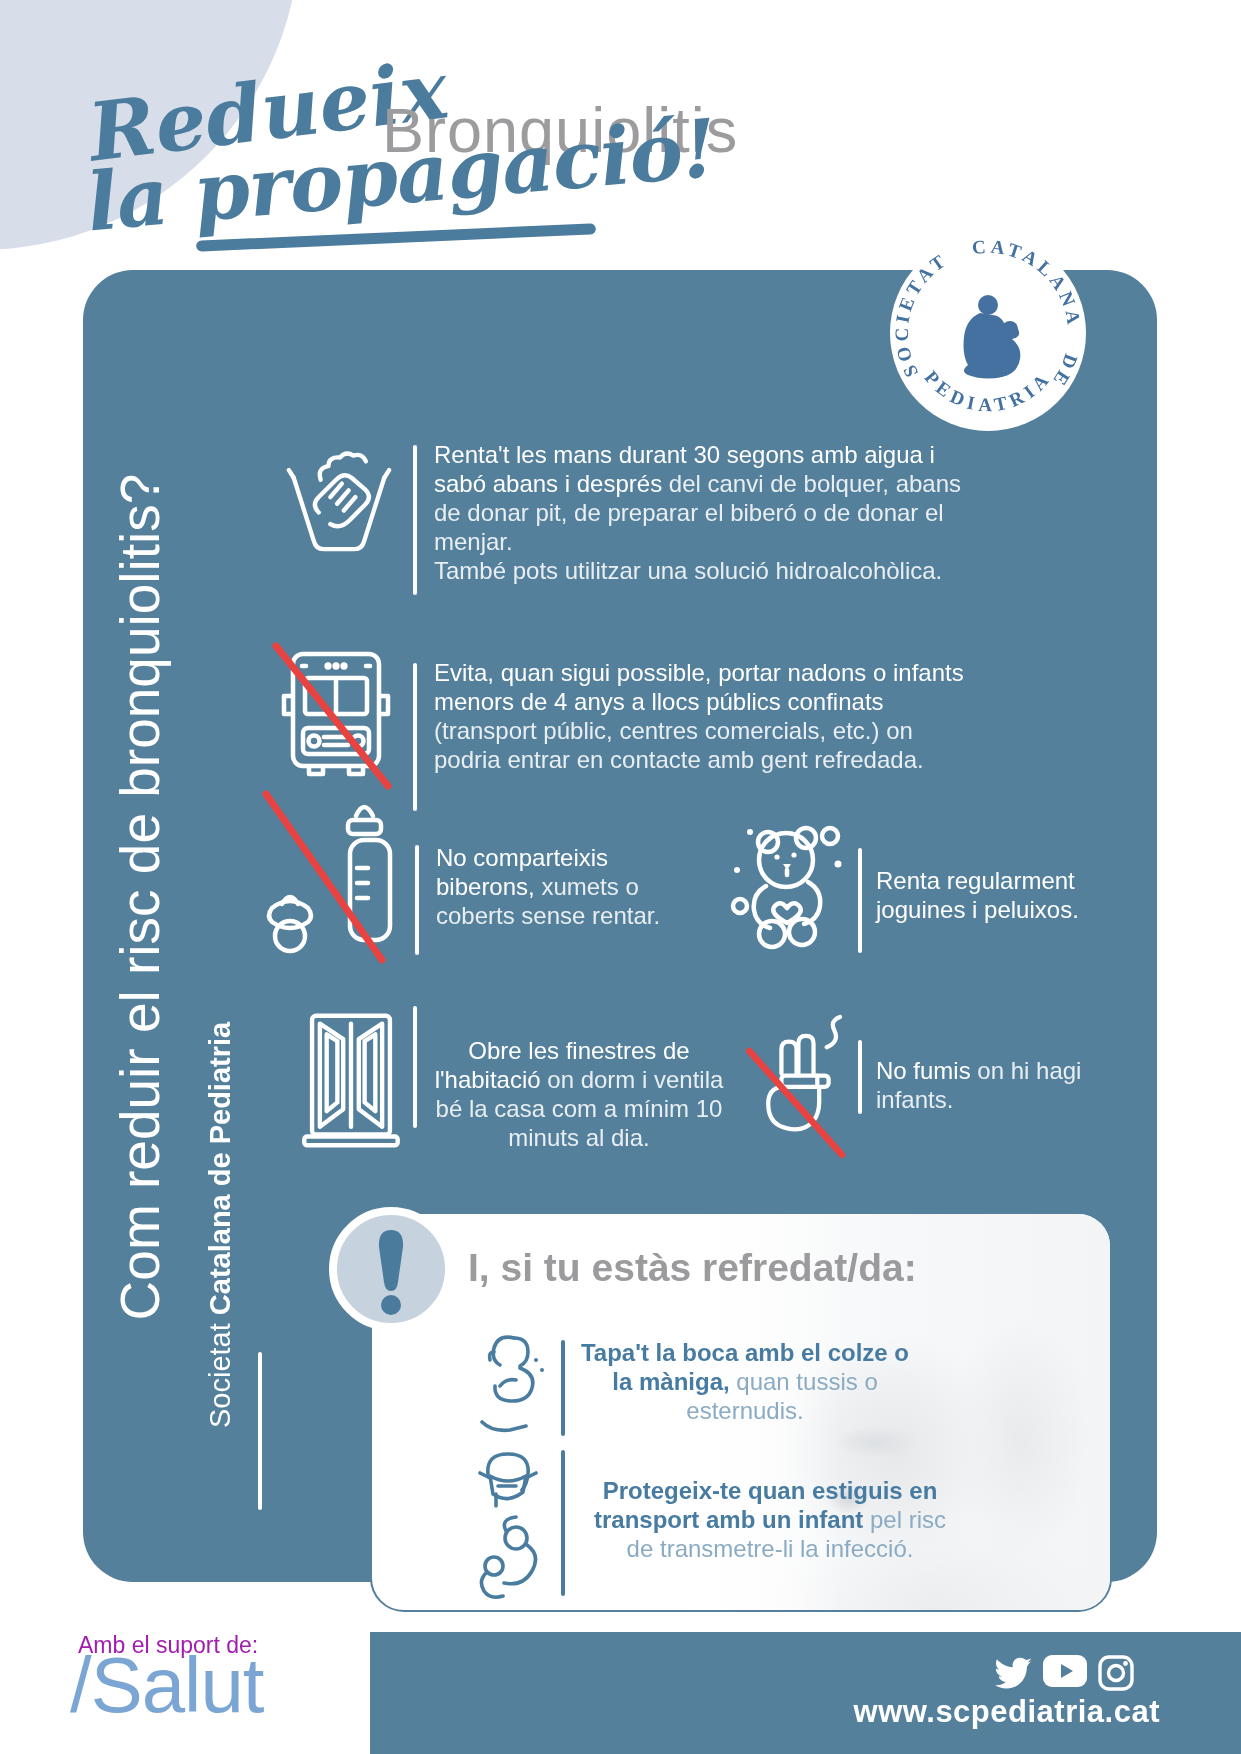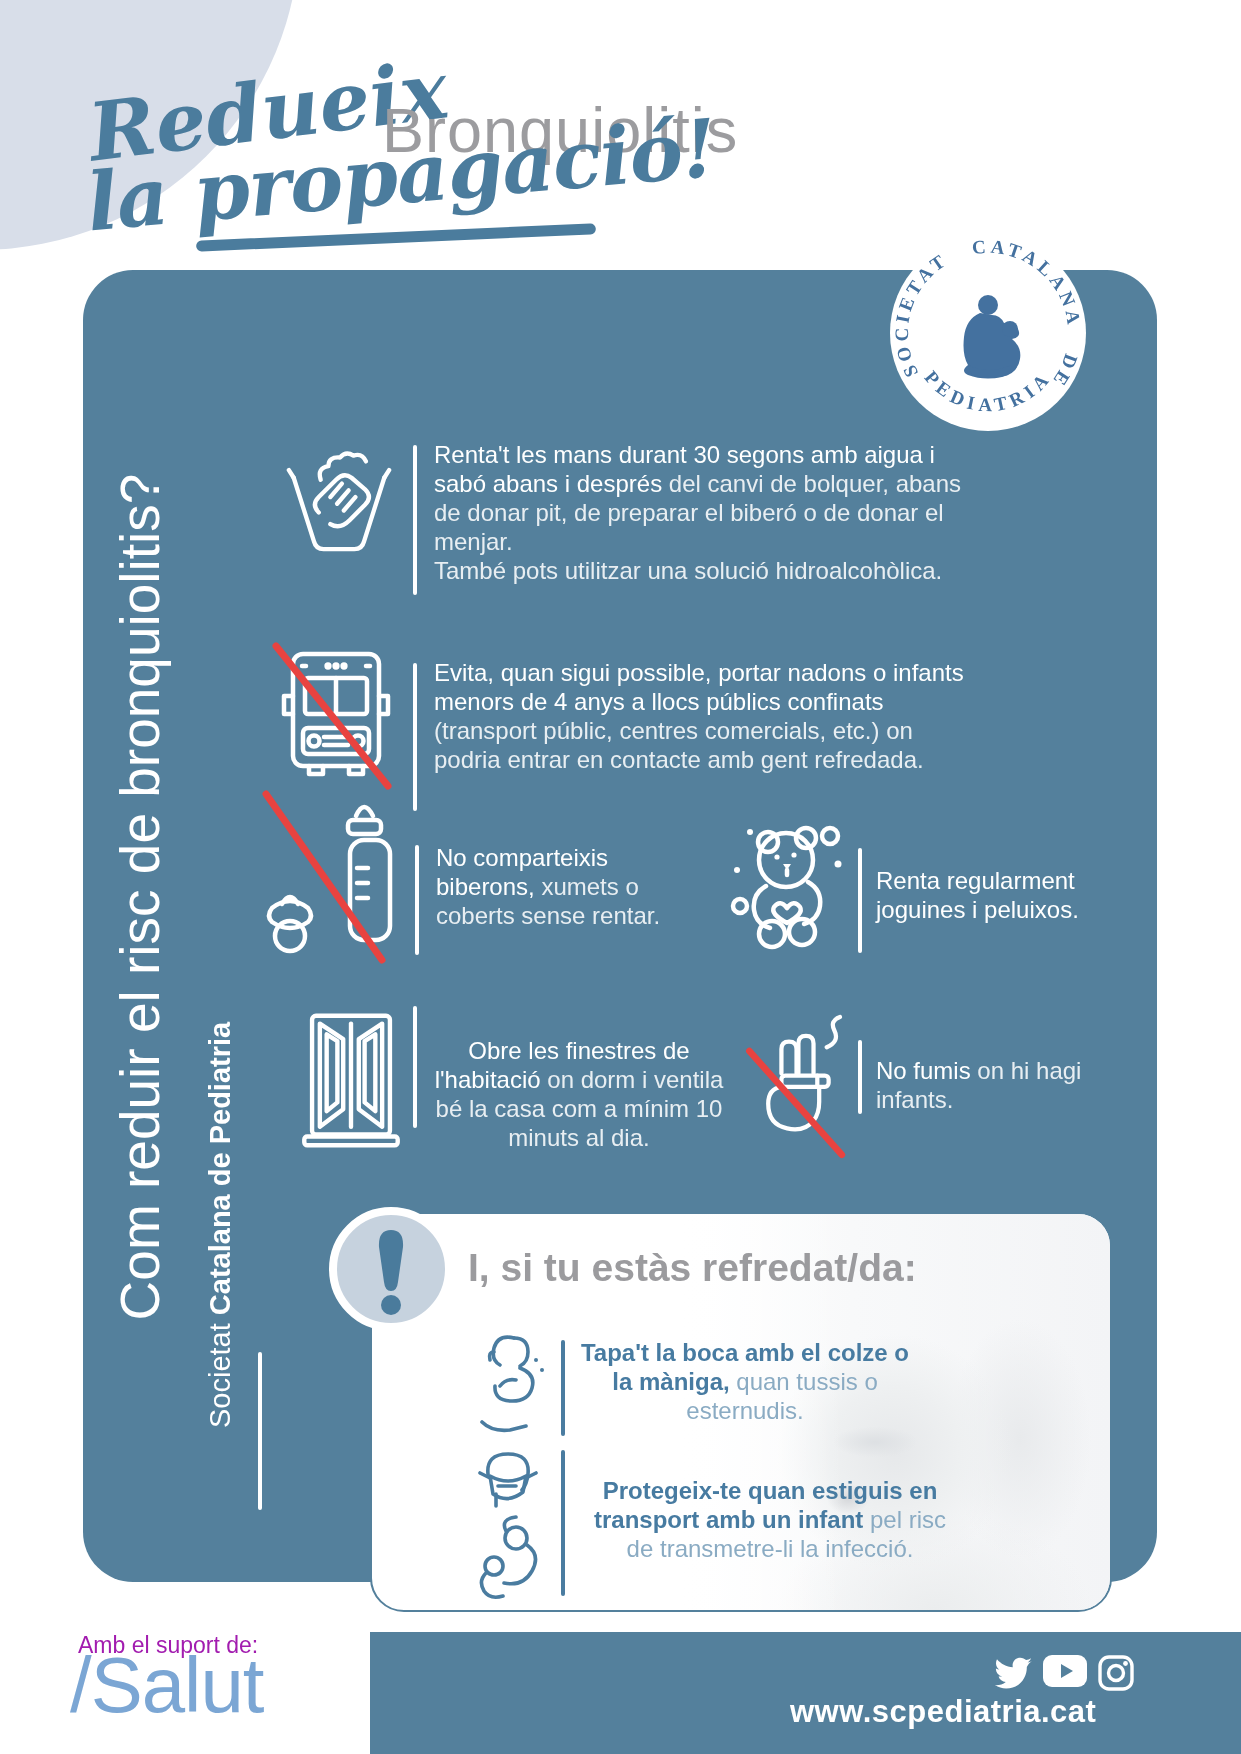--- a/index.html
+++ b/index.html
@@ -87,21 +87,21 @@
   
   #footer-bar{position:absolute; left:370px; top:1632px; width:871px; height:122px;
     background:#54809c; z-index:1;}
   #support-label{position:absolute; left:78px; top:1632px; font-size:23px; color:#a21caf;}
   #salut-logo{position:absolute; left:70px; top:1640px; font-size:78px; color:#7ba6d4;
     letter-spacing:-1px; font-weight:400;}
   .social{position:absolute; z-index:2;}
   #twitter-icon{left:995px; top:1657px; width:38px; height:32px;}
   #youtube-icon{left:1043px; top:1653px; width:44px; height:36px;}
   #instagram-icon{left:1098px; top:1655px; width:36px; height:36px;}
-  #website-url{position:absolute; left:790px; top:1694px; width:370px; 
+  #website-url{position:absolute; left:790px; top:1694px; width:370px; text-align:right;
     font-size:31px; font-weight:bold; color:#fff; z-index:2; letter-spacing:0.5px;}
 </style>
 </head>
 <body>
 
 <div class="poster">
 
   <div id="corner-circle"></div>
 
   <div id="title-script-1" class="script">Redueix</div>

